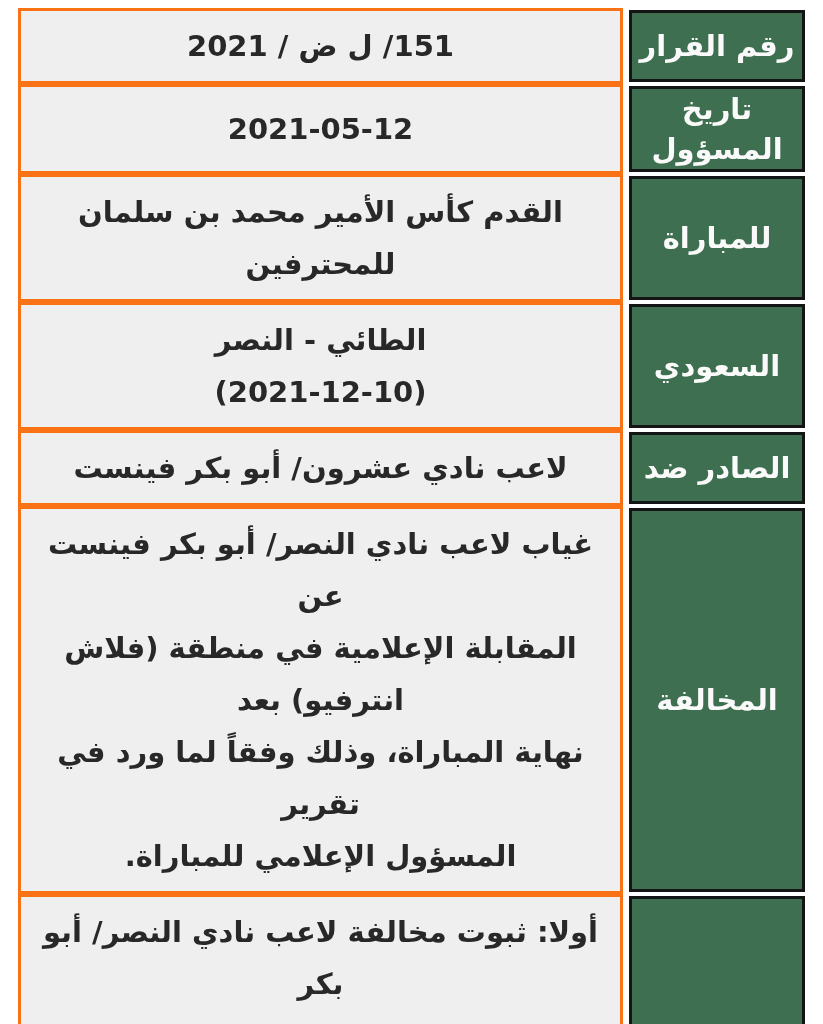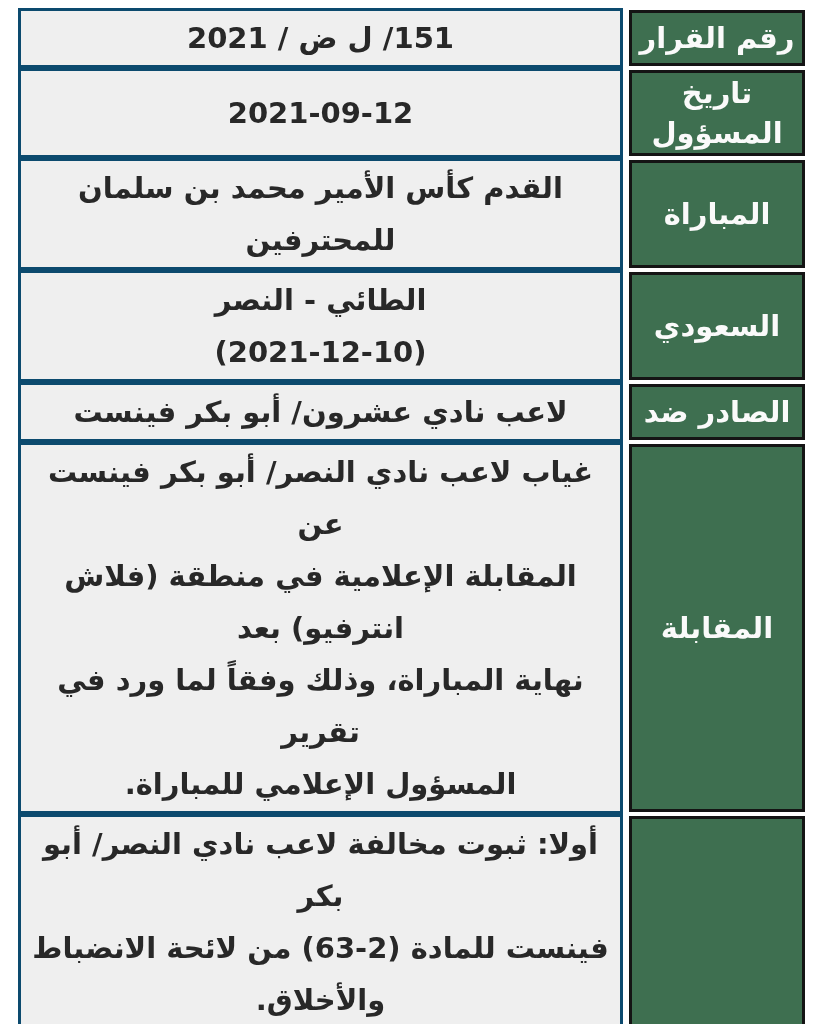--- a/index.html
+++ b/index.html
@@ -39,67 +39,67 @@
     display: flex;
     align-items: center;
     justify-content: center;
     text-align: center;
     padding: 0 4px;
   }
   .value-cell {
     flex: 1 1 auto;
     box-sizing: border-box;
     background: #efefef;
-    border: 3px solid #0c4a6e;
+    border: 3px solid #f97316;
     color: #282828;
     font-size: 29px;
     line-height: 52px;
     font-weight: 600;
     display: flex;
     align-items: center;
     justify-content: center;
     text-align: center;
     white-space: pre-line;
-    padding: 1px 8px;
+    padding: 9px 8px;
   }
 </style>
 </head>
 <body>
 
 <div class="page">
   <div class="table">
 
     <div class="row">
       <div class="header-cell">رقم القرار</div>
       <div class="value-cell">151/ ل ض / 2021</div>
     </div>
 
     <div class="row">
       <div class="header-cell">تاريخ المسؤول</div>
-      <div class="value-cell">2021-09-12</div>
+      <div class="value-cell">2021-05-12</div>
     </div>
 
     <div class="row">
-      <div class="header-cell">المباراة</div>
+      <div class="header-cell">للمباراة</div>
       <div class="value-cell">القدم كأس الأمير محمد بن سلمان للمحترفين</div>
     </div>
 
     <div class="row">
       <div class="header-cell">السعودي</div>
       <div class="value-cell">الطائي - النصر
 (2021-12-10)</div>
     </div>
 
     <div class="row">
       <div class="header-cell">الصادر ضد</div>
       <div class="value-cell">لاعب نادي عشرون/ أبو بكر فينست</div>
     </div>
 
     <div class="row">
-      <div class="header-cell">المقابلة</div>
+      <div class="header-cell">المخالفة</div>
       <div class="value-cell">غياب لاعب نادي النصر/ أبو بكر فينست عن
 المقابلة الإعلامية في منطقة (فلاش انترفيو) بعد
 نهاية المباراة، وذلك وفقاً لما ورد في تقرير
 المسؤول الإعلامي للمباراة.</div>
     </div>
 
     <div class="row">
       <div class="header-cell">منطوق القرار</div>
       <div class="value-cell">أولا: ثبوت مخالفة لاعب نادي النصر/ أبو بكر
 فينست للمادة (2-63) من لائحة الانضباط

